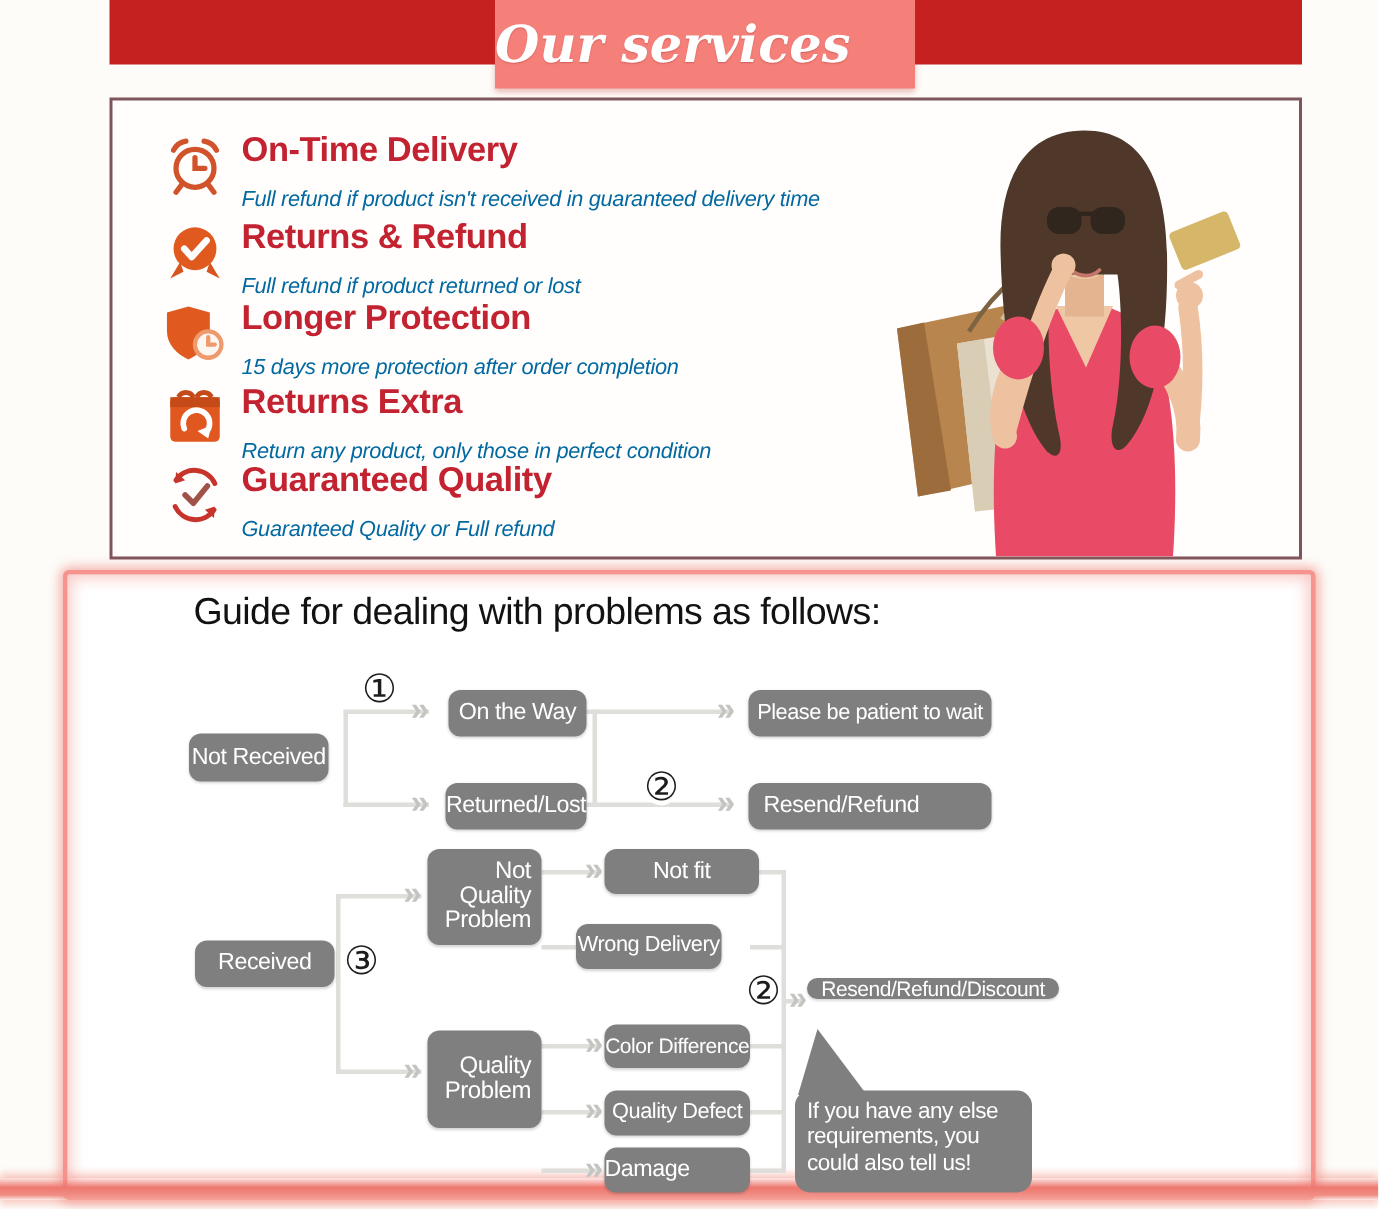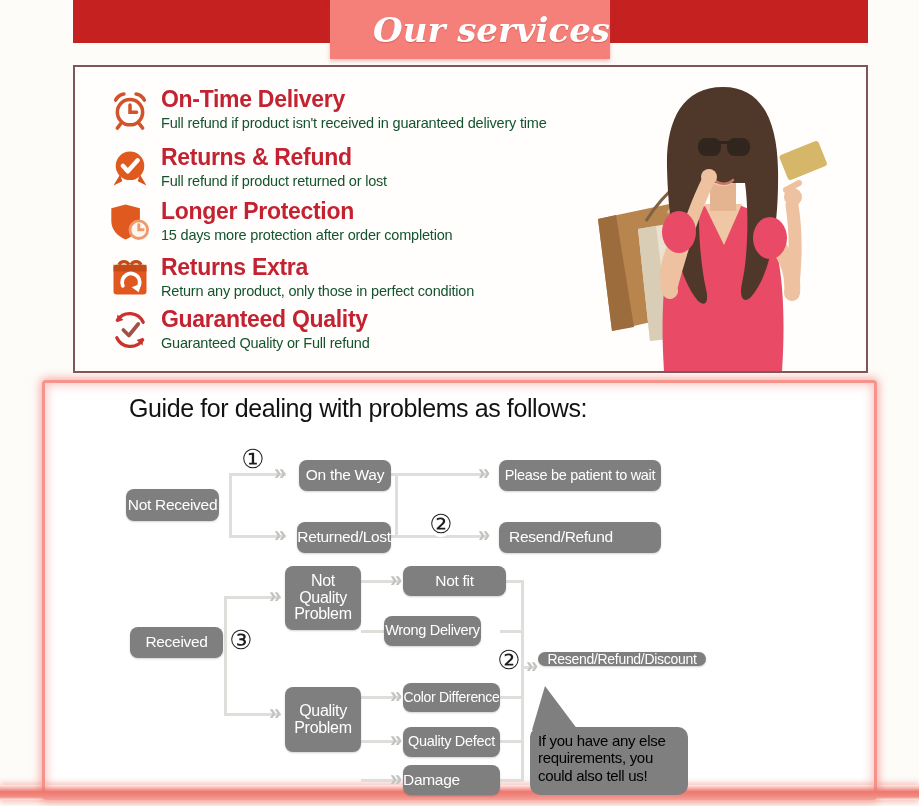--- a/index.html
+++ b/index.html
@@ -2,52 +2,52 @@
 <html><head>
 <meta charset="utf-8">
 <style>
   html,body{margin:0;padding:0;background:#ffffff;}
   .canvas{position:relative;width:919px;height:806px;background:#fdfcf9;overflow:hidden;
           font-family:"Liberation Sans",sans-serif;}
 
   
   .ribbon-bar{position:absolute;left:73px;top:0;width:795px;height:43px;background:#c42120;}
   .ribbon-center{position:absolute;left:330px;top:0;width:280px;height:59px;background:#f5807a;
-                 display:flex;align-items:center;justify-content:flex-end;box-shadow:0 2px 4px rgba(200,60,60,.35);}
+                 display:flex;align-items:center;justify-content:flex-start;box-shadow:0 2px 4px rgba(200,60,60,.35);}
   .ribbon-title{font-family:"DejaVu Serif",serif;font-style:italic;font-weight:bold;
                 font-size:34px;color:#ffffff;text-shadow:0 1px 1px rgba(150,30,30,.35);}
 
   
   .services-panel{position:absolute;left:73px;top:65px;width:795px;height:308px;box-sizing:border-box;
                   background:#fffefc;border:2px solid #7e555b;}
   .svc{position:absolute;left:33px;display:flex;gap:9px;align-items:flex-start;}
   .svc-icon{width:44px;height:44px;flex:none;}
   .svc-title{font-size:23px;font-weight:bold;color:#c32231;line-height:1.02;letter-spacing:-.3px;}
-  .svc-desc{font-size:14.5px;color:#14532d;margin-top:4px;letter-spacing:-.2px;}
+  .svc-desc{font-size:14.5px;color:#0369a1;margin-top:14px;letter-spacing:-.2px;font-style:italic;}
   .shopper{position:absolute;right:0;top:4px;width:320px;height:300px;}
 
   
   .flow-panel{position:absolute;left:42px;top:380px;width:835px;height:420px;box-sizing:border-box;
               background:#ffffff;border:3px solid #f5938c;border-radius:4px;z-index:1;
               box-shadow:0 0 8px 2px rgba(238,112,102,.55), inset 0 0 10px 2px rgba(238,112,102,.40);}
   .flow-title{position:absolute;left:129px;top:394px;font-size:25px;color:#121212;
               letter-spacing:-.4px;z-index:4;}
 
   .fnode{position:absolute;background:#7f7f7f;color:#ffffff;border-radius:8px;z-index:4;
          display:flex;align-items:center;justify-content:center;text-align:center;
          font-size:15.5px;letter-spacing:-.3px;line-height:1.05;white-space:nowrap;box-sizing:border-box;
          box-shadow:0 1px 2px rgba(0,0,0,.18);}
-  .fnode.ml{white-space:normal;text-align:center;justify-content:flex-start;padding:4px 7px;font-size:16px;}
+  .fnode.ml{white-space:normal;text-align:right;justify-content:flex-start;padding:4px 7px;font-size:16px;}
   .fl{position:absolute;background:#dededa;z-index:3;}
   .ah{position:absolute;color:#c4c4c0;font-size:22px;font-weight:bold;line-height:1;z-index:3;
       transform:translate(-50%,-55%);}
   .circ{position:absolute;font-size:26px;color:#1c1c1c;line-height:1;z-index:5;
         transform:translate(-50%,-50%);background:#ffffff;border-radius:50%;}
   .bubble{position:absolute;left:530px;top:727px;width:158px;height:68px;background:#7f7f7f;
-          border-radius:10px;color:#000000;font-size:15px;line-height:1.15;letter-spacing:-.3px;
+          border-radius:10px;color:#ffffff;font-size:15px;line-height:1.15;letter-spacing:-.3px;
           padding:5px 8px;box-sizing:border-box;z-index:4;}
   .bubble-tail{position:absolute;left:532px;top:686px;width:50px;height:44px;z-index:4;}
 
   
   .bottom-bar{position:absolute;left:0;top:785px;width:919px;height:15px;z-index:2;
               background:linear-gradient(to bottom, rgba(243,140,130,.15), #ee786f 45%, #f08d84 78%, rgba(248,195,188,.3));
               box-shadow:0 -3px 5px rgba(245,150,140,.45), 0 3px 5px rgba(245,150,140,.45);}
 </style>
 </head>
 <body>

